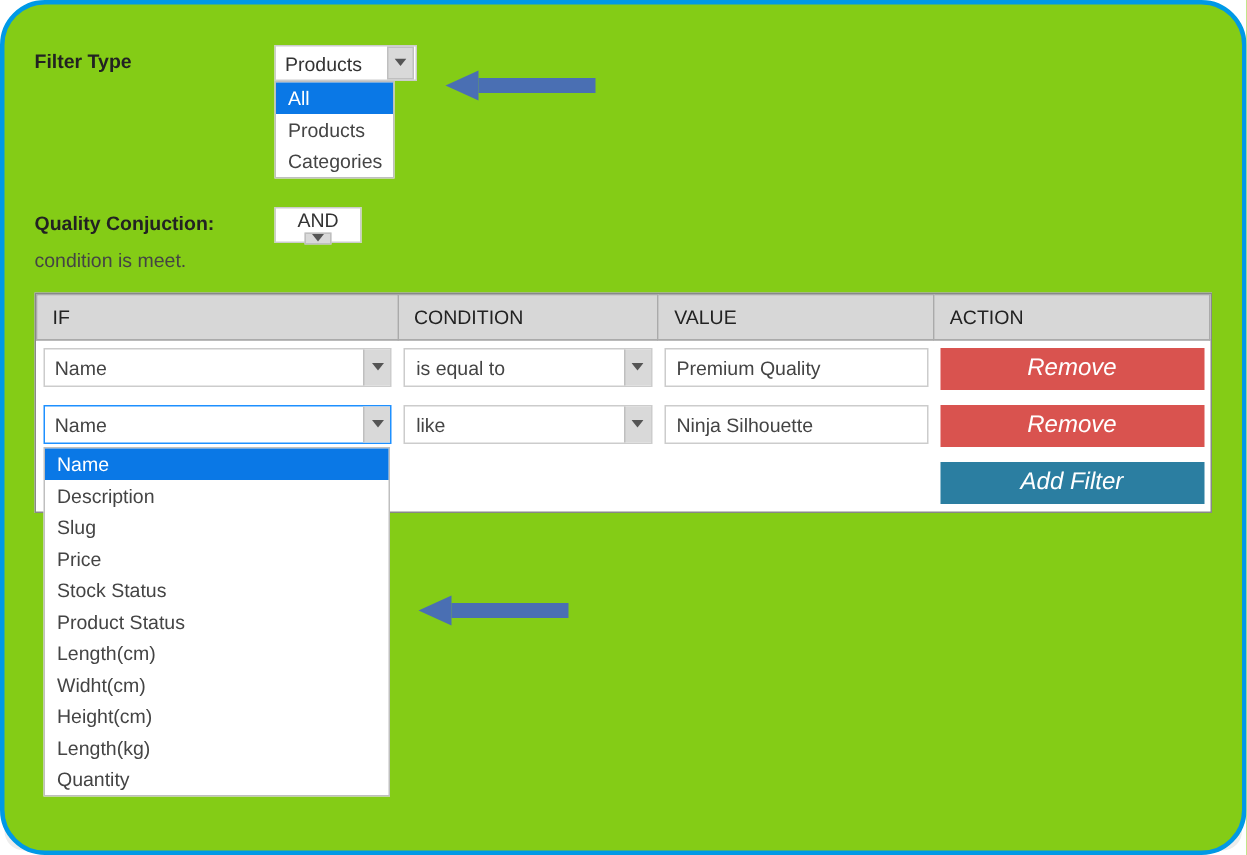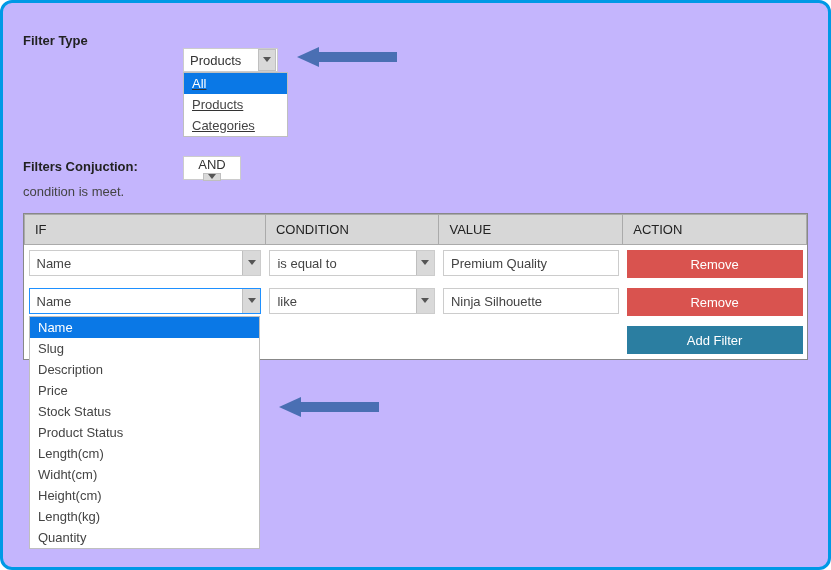--- a/index.html
+++ b/index.html
@@ -8,37 +8,37 @@
     padding: 0;
     font-family: "Segoe UI", Arial, sans-serif;
     font-size: 13px;
     color: #333;
     background: #fff;
   }
   .frame {
     width: 831px;
     height: 570px;
     border: 3px solid #0099e6;
-    border-radius: 12px;
+    border-radius: 30px;
     padding: 27px 20px 20px 20px;
     position: relative;
-    background: #c4b5fd;
+    background: #84cc16;
   }
   .row {
     display: flex;
     align-items: flex-start;
     margin-bottom: 10px;
   }
   .label {
     width: 160px;
     font-weight: 600;
     color: #222;
     padding-top: 3px;
   }
-  .select-wrap { position: relative; margin-top: 18px; }
+  .select-wrap { position: relative; }
   .select-box {
     display: flex;
     align-items: center;
     border: 1px solid #ccc;
     background: #fff;
     height: 24px;
     font-size: 13px;
   }
   .select-box .sel-text {
     padding: 0 6px;
@@ -152,22 +152,23 @@
     padding: 0 7px;
     font-family: inherit;
     font-size: 13px;
     color: #444;
   }
   .btn {
     width: 100%;
     height: 28px;
     border: none;
     color: #fff;
-    font-size: 13px;
+    font-size: 16px;
     cursor: pointer;
+    font-style: italic;
   }
   .btn-remove { background: #d9534f; }
   .btn-add { background: #2b7ea1; }
 
   .if-dropdown {
     position: absolute;
     left: 5px;
     top: 102px;
     width: 231px;
     border: 1px solid #bfbfbf;
@@ -204,37 +205,37 @@
     <div class="label">Filter Type</div>
     <div class="select-wrap">
       <div class="select-box" style="width:95px;">
         <span class="sel-text">Products</span>
         <span class="sel-btn">
           <svg width="8" height="6">
               <polygon points="0,0 8,0 4,5" fill="#555"></polygon>
             </svg>
         </span>
       </div>
-      <div class="dropdown" style="width:105px;text-decoration:underline;">
+      <div class="dropdown" style="width:80px;">
         <div class="opt selected">All</div>
         <div class="opt">Products</div>
         <div class="opt">Categories</div>
       </div>
     </div>
   </div>
 
   <div class="arrow" style="top:44px; left:294px;">
     <div class="head"></div>
     <div class="shaft" style="width:78px;"></div>
   </div>
 
   <div style="height:74px;"></div>
 
   <div class="row" style="margin-bottom:2px;">
-    <div class="label">Filters Conjuction:</div>
+    <div class="label">Quality Conjuction:</div>
     <div class="select-box" style="width:58px;flex-direction:column;">
       <span class="sel-text">AND</span>
       <span class="sel-btn">
         <svg width="8" height="6">
             <polygon points="0,0 8,0 4,5" fill="#555"></polygon>
           </svg>
       </span>
     </div>
   </div>
   <div class="hint">condition is meet.</div>
@@ -318,22 +319,22 @@
             <td></td>
           <td>
             <button class="btn btn-add">Add Filter</button>
           </td>
         </tr>
       </tbody>
     </table>
 
     <div class="if-dropdown">
       <div class="opt selected">Name</div>
+      <div class="opt">Description</div>
       <div class="opt">Slug</div>
-      <div class="opt">Description</div>
       <div class="opt">Price</div>
       <div class="opt">Stock Status</div>
       <div class="opt">Product Status</div>
       <div class="opt">Length(cm)</div>
       <div class="opt">Widht(cm)</div>
       <div class="opt">Height(cm)</div>
       <div class="opt">Length(kg)</div>
       <div class="opt">Quantity</div>
     </div>
   </div>

